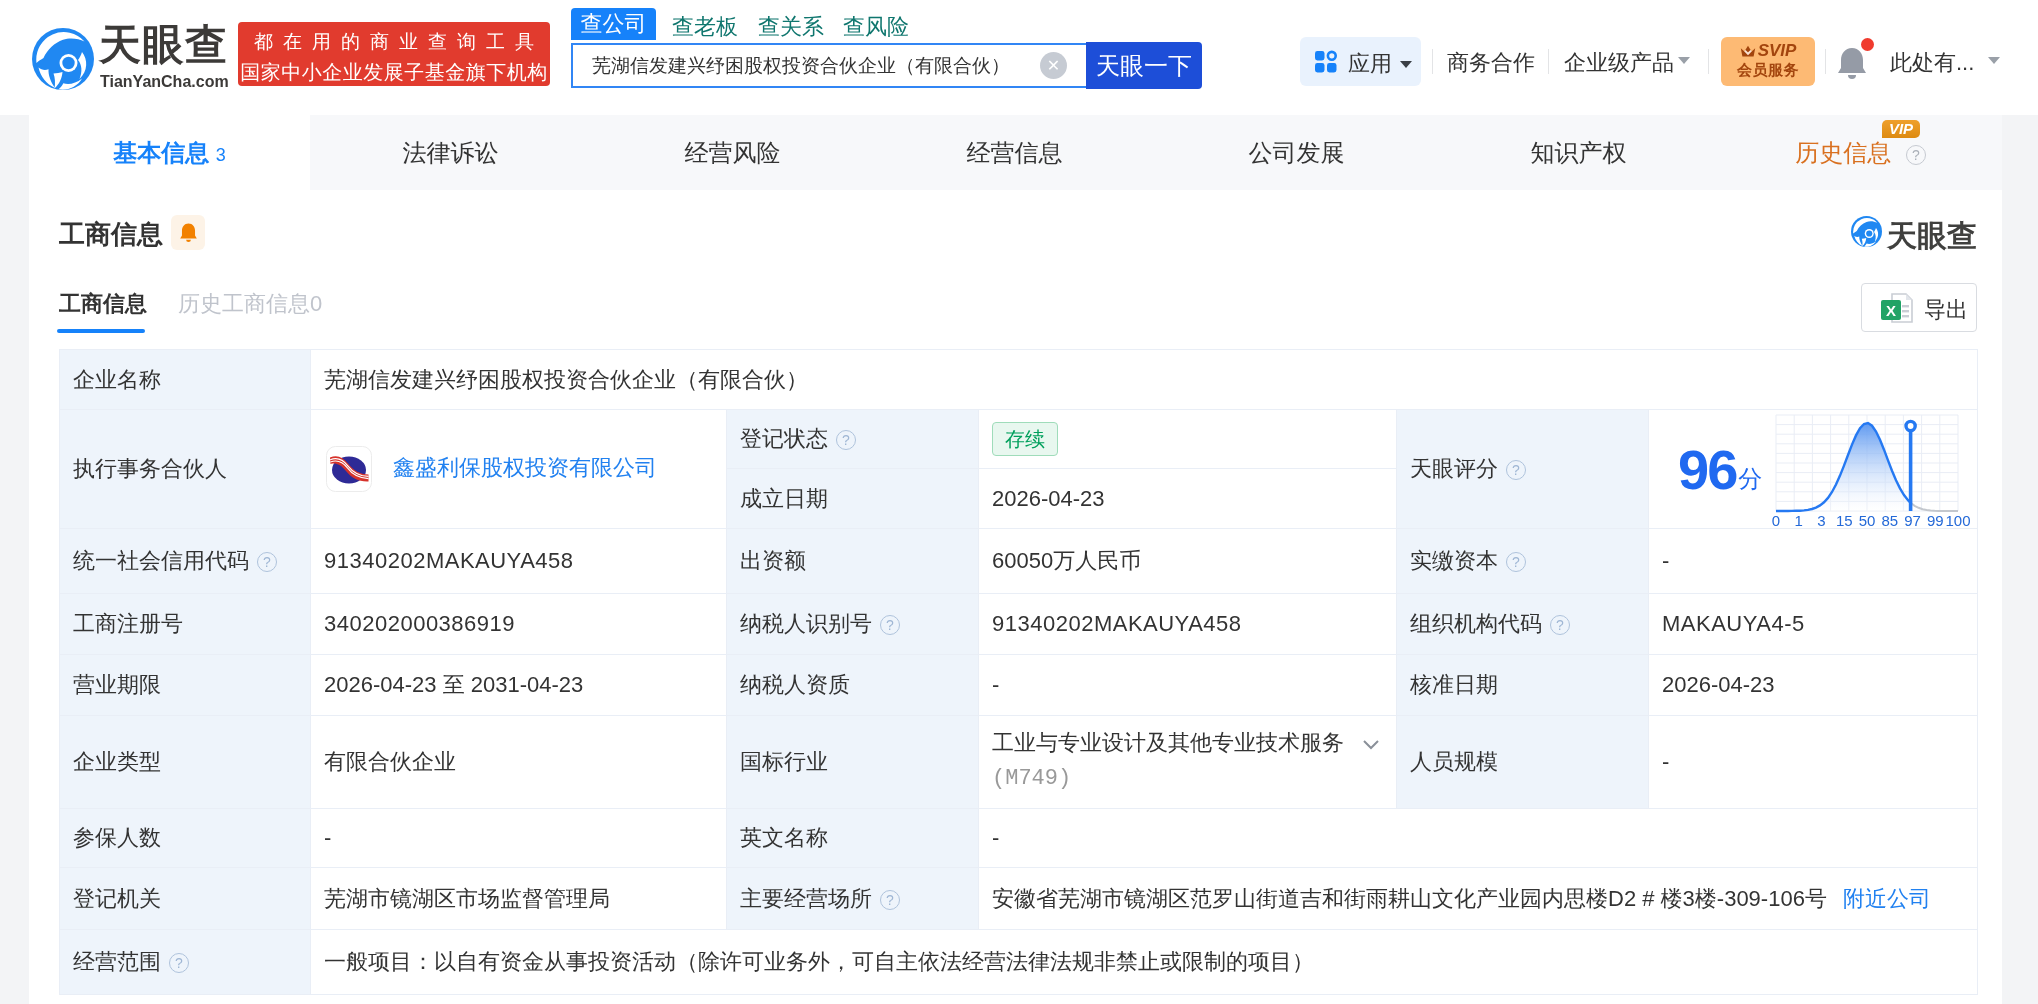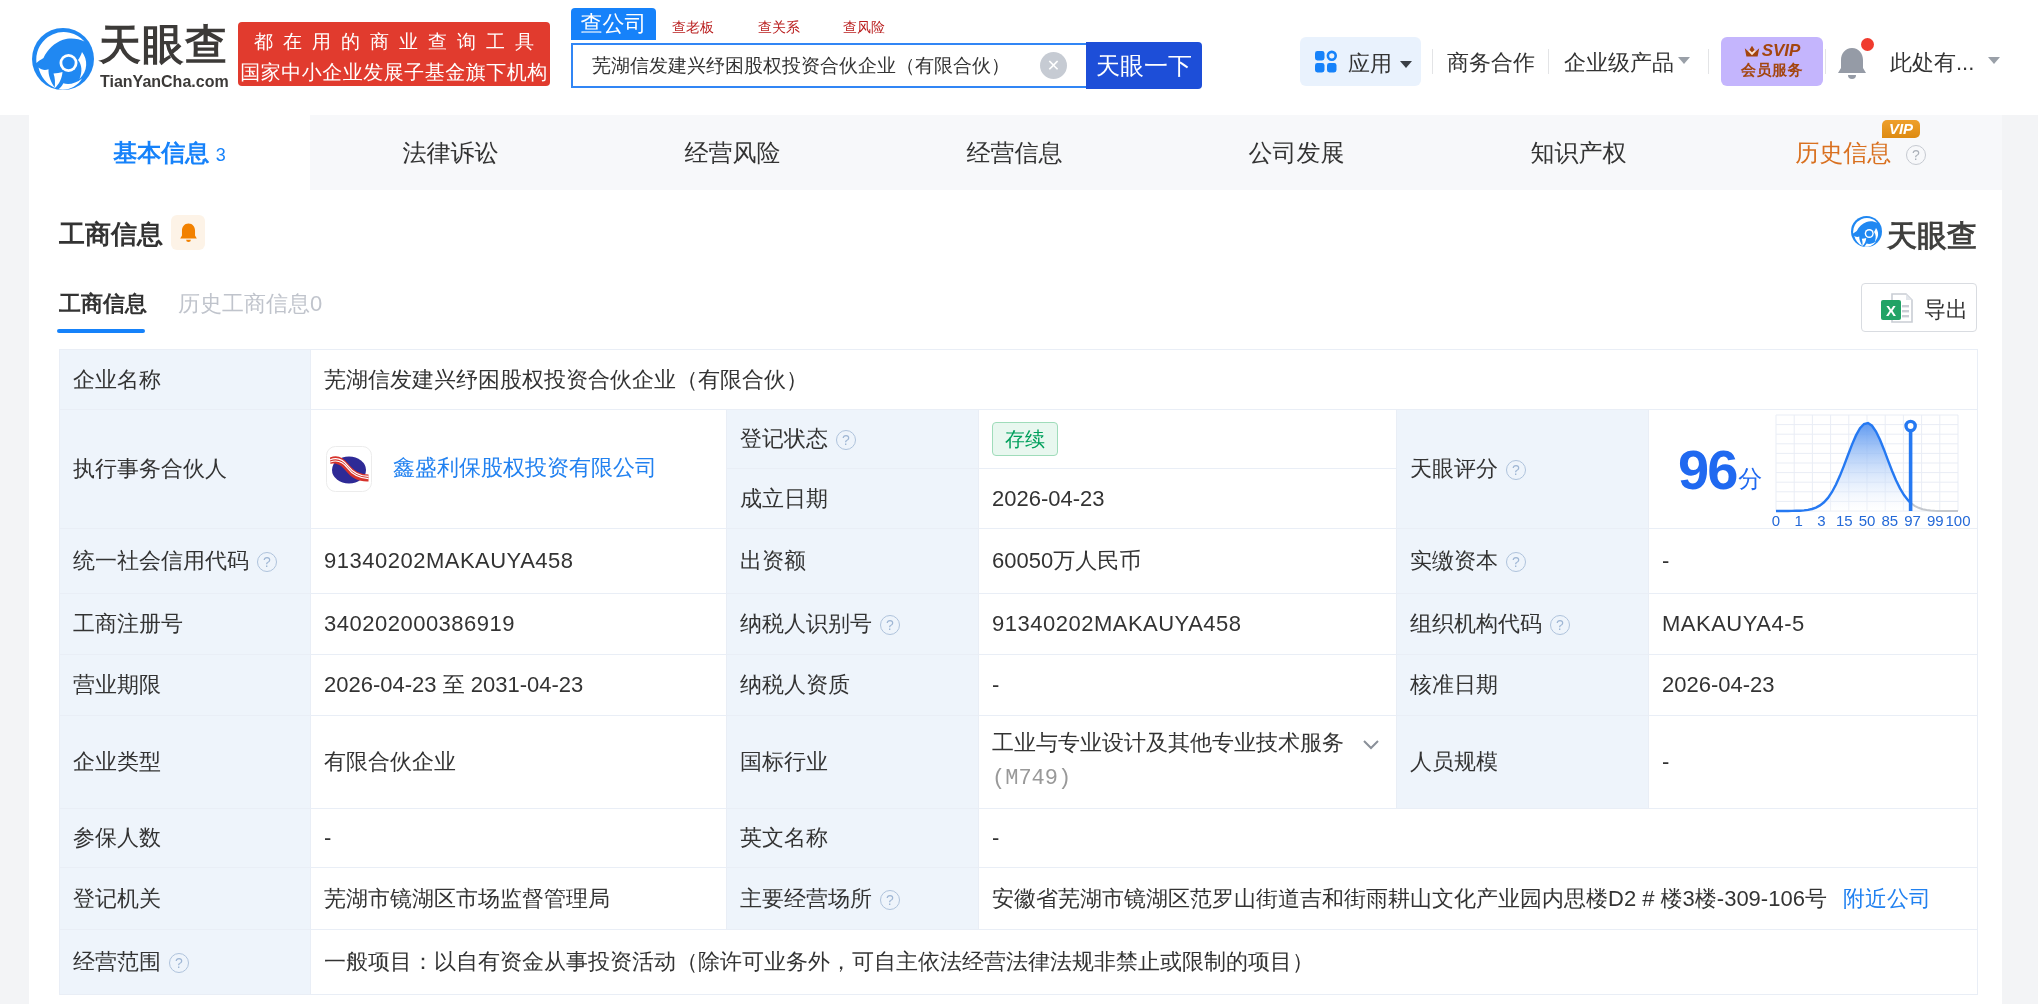--- a/index.html
+++ b/index.html
@@ -7,33 +7,33 @@
 body { font-family:"Liberation Sans",sans-serif; background:#f3f4f6; color:#333; position:relative; }
 
 #header { position:absolute; left:0; top:0; width:2038px; height:115px; background:#fff; }
 #logo-circle { position:absolute; left:32px; top:28px; }
 #logo-txt { position:absolute; left:99px; top:24px; white-space:nowrap; font-weight:bold; font-size:42px; letter-spacing:1px; color:#3c3a38; line-height:42px; }
 #logo-sub { position:absolute; left:100px; top:73px; font-weight:bold; font-size:16px; color:#3c3a38; }
 #redbadge { position:absolute; left:238px; top:22px; width:312px; height:64px; background:#e13b2e; border-radius:4px; color:#fff; text-align:center; }
 #redbadge .l1 { margin-top:7px; font-size:19px; letter-spacing:10px; text-indent:10px; }
 #redbadge .l2 { margin-top:4px; font-size:20px; letter-spacing:0.5px; }
 
-.stab { position:absolute; top:11px; height:32px; line-height:32px; font-size:14px; color:#b91c1c; }
+.stab { position:absolute; top:11px; height:32px; line-height:32px; font-size:22px; color:#0f766e; }
 #stab-active { position:absolute; left:571px; top:8px; width:85px; height:32px; background:#1682fa; color:#fff; font-size:22px; text-align:center; line-height:32px; border-radius:4px 4px 0 0; }
 #searchbox { position:absolute; left:571px; top:43px; width:515px; height:45px; background:#fff; border:2px solid #3186f5; border-right:none; line-height:41px; font-size:19px; color:#333; padding-left:19px; }
 #clearx { position:absolute; left:1040px; top:52px; width:27px; height:27px; border-radius:50%; background:#c6cbd3; color:#fff; text-align:center; line-height:27px; font-size:16px; }
 #searchbtn { position:absolute; left:1086px; top:42px; width:116px; height:47px; background:#1d4ed8; border-radius:0 4px 4px 0; color:#fff; font-size:24px; text-align:center; line-height:47px; }
 
 #appbox { position:absolute; left:1300px; top:37px; width:121px; height:49px; background:#e9f2fd; border-radius:6px; }
 #appbox .t { position:absolute; left:48px; top:12px; font-size:22px; color:#333; }
 #appbox .car { position:absolute; left:100px; top:24px; width:0; height:0; border:6px solid transparent; border-top:7px solid #3a3f45; }
 .hsep { position:absolute; top:49px; width:1px; height:25px; background:#e3e4e6; }
 .hitem { position:absolute; top:48px; font-size:22px; color:#333; }
 .gcar { position:absolute; top:57px; width:0; height:0; border:6px solid transparent; border-top:7px solid #9aa0a8; }
-#svip { position:absolute; left:1721px; top:37px; width:102px; height:49px; background:#c4b5fd; border-radius:6px; color:#a3450e; text-align:center; }
+#svip { position:absolute; left:1721px; top:37px; width:94px; height:49px; background:#fdba74; border-radius:6px; color:#a3450e; text-align:center; }
 #svip .l1 { margin-top:5px; font-size:17px; font-weight:bold; font-style:italic; line-height:18px; }
 #svip .l2 { font-size:15px; font-weight:bold; line-height:20px; letter-spacing:0.5px; }
 #belldot { position:absolute; left:1861px; top:38px; width:13px; height:13px; border-radius:50%; background:#f03b2e; }
 
 #navbar { position:absolute; left:29px; top:115px; width:1973px; height:75px; background:#f7f8fa; }
 .ntab { position:absolute; top:0; width:281px; height:75px; text-align:center; line-height:75px; font-size:24px; color:#333; }
 #ntab0 { background:#fff; color:#1682fa; font-weight:bold; }
 #ntab6 { color:#d9701f; }
 
 #card { position:absolute; left:29px; top:190px; width:1973px; height:814px; background:#fff; }

